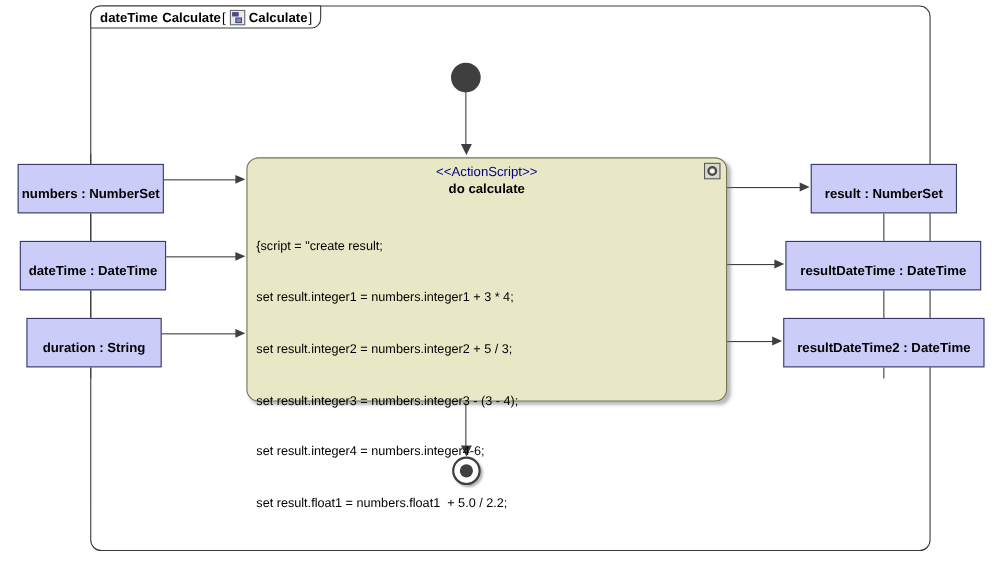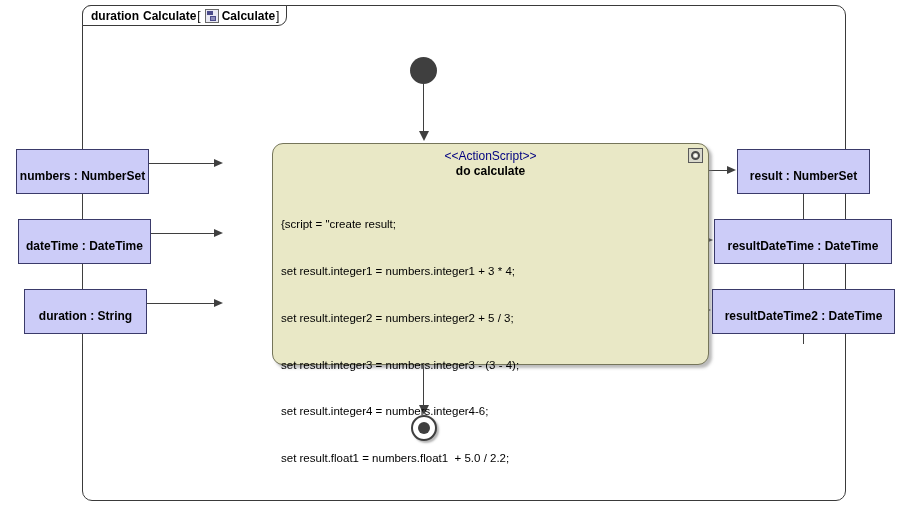--- a/index.html
+++ b/index.html
@@ -124,21 +124,20 @@
     left: 224px;
     top: 143px;
     width: 437px;
     height: 222px;
     background: #e9e8c6;
     border: 1px solid #75755a;
     border-radius: 11px;
     box-sizing: border-box;
     box-shadow: 3px 3px 3px rgba(120,120,120,0.5);
     z-index: 3;
-    margin-left: 48px;
   }
   .action-stereotype {
     text-align: center;
     color: #000080;
     font-size: 12px;
     margin-top: 5px;
     line-height: 14px;
   }
   .action-title {
     text-align: center;
@@ -227,21 +226,21 @@
   }
 </style>
 </head>
 <body>
 
 <div id="canvas">
 
   <div class="activity-frame"></div>
 
   <div class="frame-tab">
-    <span class="kw">duration</span>
+    <span class="kw">dateTime</span>
     <span class="nm">Calculate</span>
     <span class="brk">[</span>
     <span class="tab-icon"></span>
     <span class="nm">Calculate</span>
     <span class="brk">]</span>
   </div>
 
   <div class="initial-node"></div>
   <div class="line vline" style="left:423px; top:84px; height:48px;"></div>
   <div class="arrow-down" style="left:419px; top:131px;"></div>

